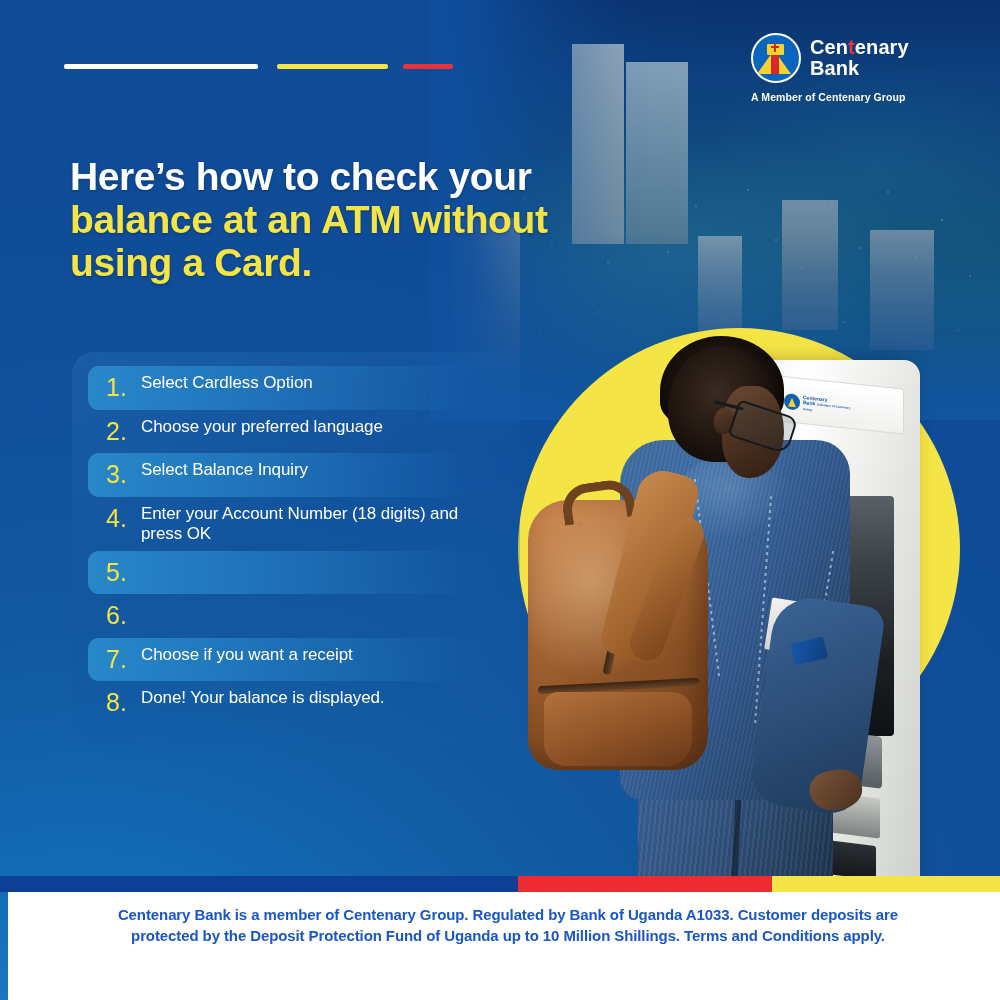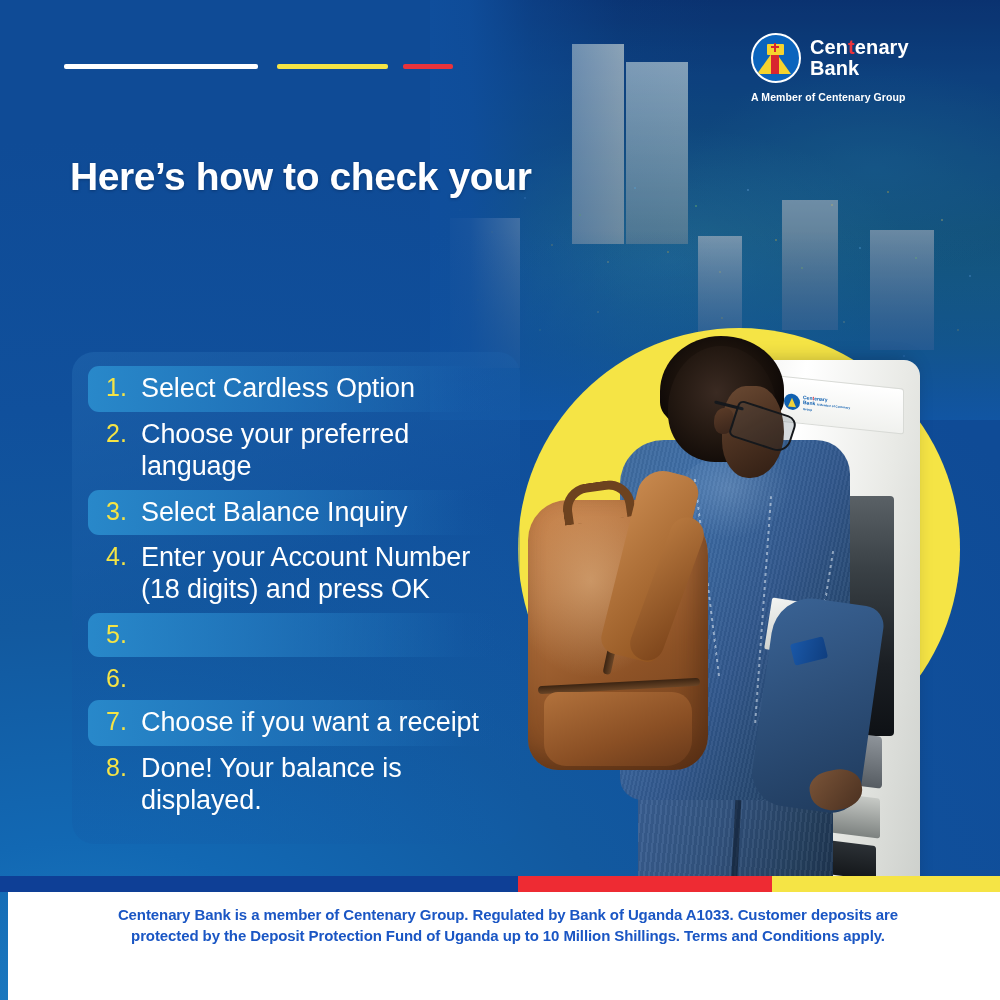--- a/index.html
+++ b/index.html
@@ -489,21 +489,21 @@
   .step-num {
     color: #f5e445;
     font-size: 25px;
     font-weight: 400;
     line-height: 1.18;
     flex: none;
     min-width: 26px;
   }
   .step-text {
     color: #ffffff;
-    font-size: 27px;
+    font-size: 17px;
     font-weight: 400;
     line-height: 1.18;
     letter-spacing: -0.1px;
   }
 
   
   .tricolor {
     position: absolute;
     left: 0; bottom: 108px;
     width: 1000px; height: 16px;
@@ -621,20 +621,22 @@
       <div class="brand-name">
         <span>Cen</span><span class="t-accent">t</span><span>enary</span><br>
         <span>Bank</span>
       </div>
     </div>
     <div class="brand-tag">A Member of Centenary Group</div>
   </div>
 
   <div class="headline">
     <span class="hl-white">Here’s how to check your</span>
+    <span class="hl-yellow">balance at an ATM without</span>
+    <span class="hl-yellow">using a Card.</span>
   </div>
 
   <div class="steps-panel">
     <div class="step hl">
       <span class="step-num">1.</span>
       <span class="step-text">Select Cardless Option</span>
     </div>
     <div class="step">
       <span class="step-num">2.</span>
       <span class="step-text">Choose your preferred language</span>

